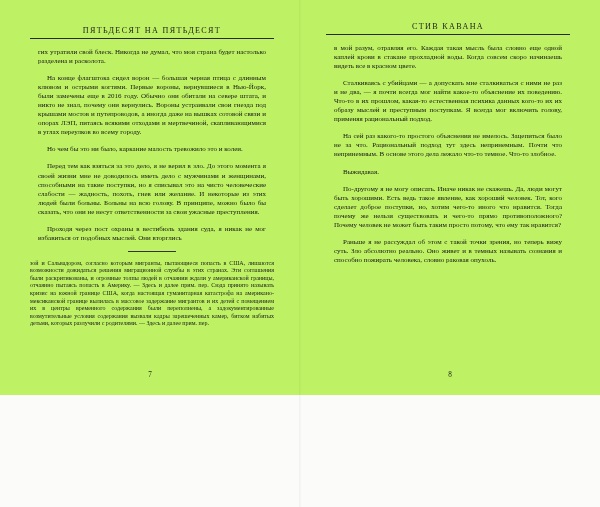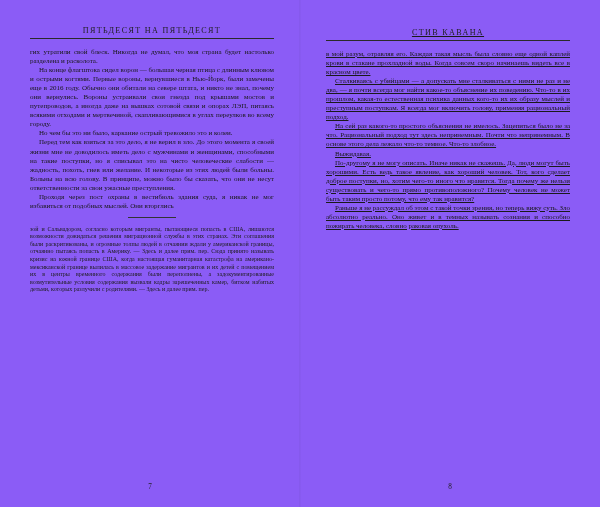--- a/index.html
+++ b/index.html
@@ -17,30 +17,29 @@
   .spread {
     position: relative;
     width: 600px;
     height: 507px;
     display: flex;
     background: #fbfbfa;
   }
   .page {
     position: relative;
     width: 300px;
-    height: 507px;
+    height: 395px;
     box-sizing: border-box;
-    background: #8b5cf6;
+    background: #bef264;
   }
   .page-left {
     padding: 26px 26px 24px 30px;
   }
   .page-right {
-    padding: 28px 30px 24px 26px;
-    text-decoration: underline;
+    padding: 22px 30px 24px 26px;
   }
   .running-head {
     text-align: center;
     font-size: 8.1px;
     letter-spacing: 1.35px;
     text-transform: uppercase;
     color: #1d1d1d;
     margin: 0 0 3px 0;
     font-family: "Liberation Serif", serif;
   }
@@ -50,21 +49,21 @@
     margin: 0 0 9px 0;
   }
   .body-col {
     font-size: 7.0px;
     line-height: 9.05px;
     text-align: justify;
     color: #181818;
     hyphens: auto;
   }
   .body-col p {
-    margin: 0;
+    margin: 8px;
     text-indent: 9px;
   }
   .body-col p.noindent {
     text-indent: 0;
   }
   .footnote-sep {
     margin-top: 6px;
     width: 48px;
     border: 0;
     border-top: 0.7px solid #333;
@@ -99,21 +98,21 @@
 <body>
 
 <div class="spread">
 
   <div class="page page-left">
     <div class="running-head">Пятьдесят на пятьдесят</div>
     <hr class="rule">
     <div class="body-col">
       <p class="noindent">гих утратили свой блеск. Никогда не думал, что моя страна будет настолько разделена и расколота.</p>
       <p>На конце флагштока сидел ворон — большая черная птица с длинным клювом и острыми когтями. Первые вороны, вернувшиеся в Нью-Йорк, были замечены еще в 2016 году. Обычно они обитали на севере штата, и никто не знал, почему они вернулись. Вороны устраивали свои гнезда под крышами мостов и путепроводов, а иногда даже на вышках сотовой связи и опорах ЛЭП, питаясь всякими отходами и мертвечиной, скапливающимися в углах переулков во всему городу.</p>
-      <p>Но чем бы это ни было, каркание острый тревожило это и колеи.</p>
+      <p>Но чем бы это ни было, каркание малость тревожило это и колеи.</p>
       <p>Перед тем как взяться за это дело, я не верил в зло. До этого момента я своей жизни мне не доводилось иметь дело с мужчинами и женщинами, способными на такие поступки, но я списывал это на чисто человеческие слабости — жадность, похоть, гнев или желание. И некоторые из этих людей были больны. Больны на всю голову. В принципе, можно было бы сказать, что они не несут ответственности за свои ужасные преступления.</p>
       <p>Проходя через пост охраны в вестибюль здания суда, я никак не мог избавиться от подобных мыслей. Они вторглись</p>
     </div>
     <hr class="footnote-sep">
     <div class="footnote">зой и Сальвадором, согласно которым мигранты, пытающиеся попасть в США, лишаются возможности дожидаться решения миграционной службы в этих странах. Эти соглашения были раскритикованы, и огромные толпы людей в отчаянии ждали у американской границы, отчаянно пытаясь попасть в Америку. — Здесь и далее прим. пер.
 Сюда принято называть кризис на южной границе США, когда настоящая гуманитарная катастрофа на американо-мексиканской границе вылилась в массовое задержание мигрантов и их детей с помещением их в центры временного содержания были переполнены, а задокументированные возмутительные условия содержания вызвали кадры зарешеченных камер, битком набитых детьми, которых разлучили с родителями. — Здесь и далее прим. пер.</div>
     <div class="folio folio-left">7</div>
   </div>
 
   <div class="page page-right">

